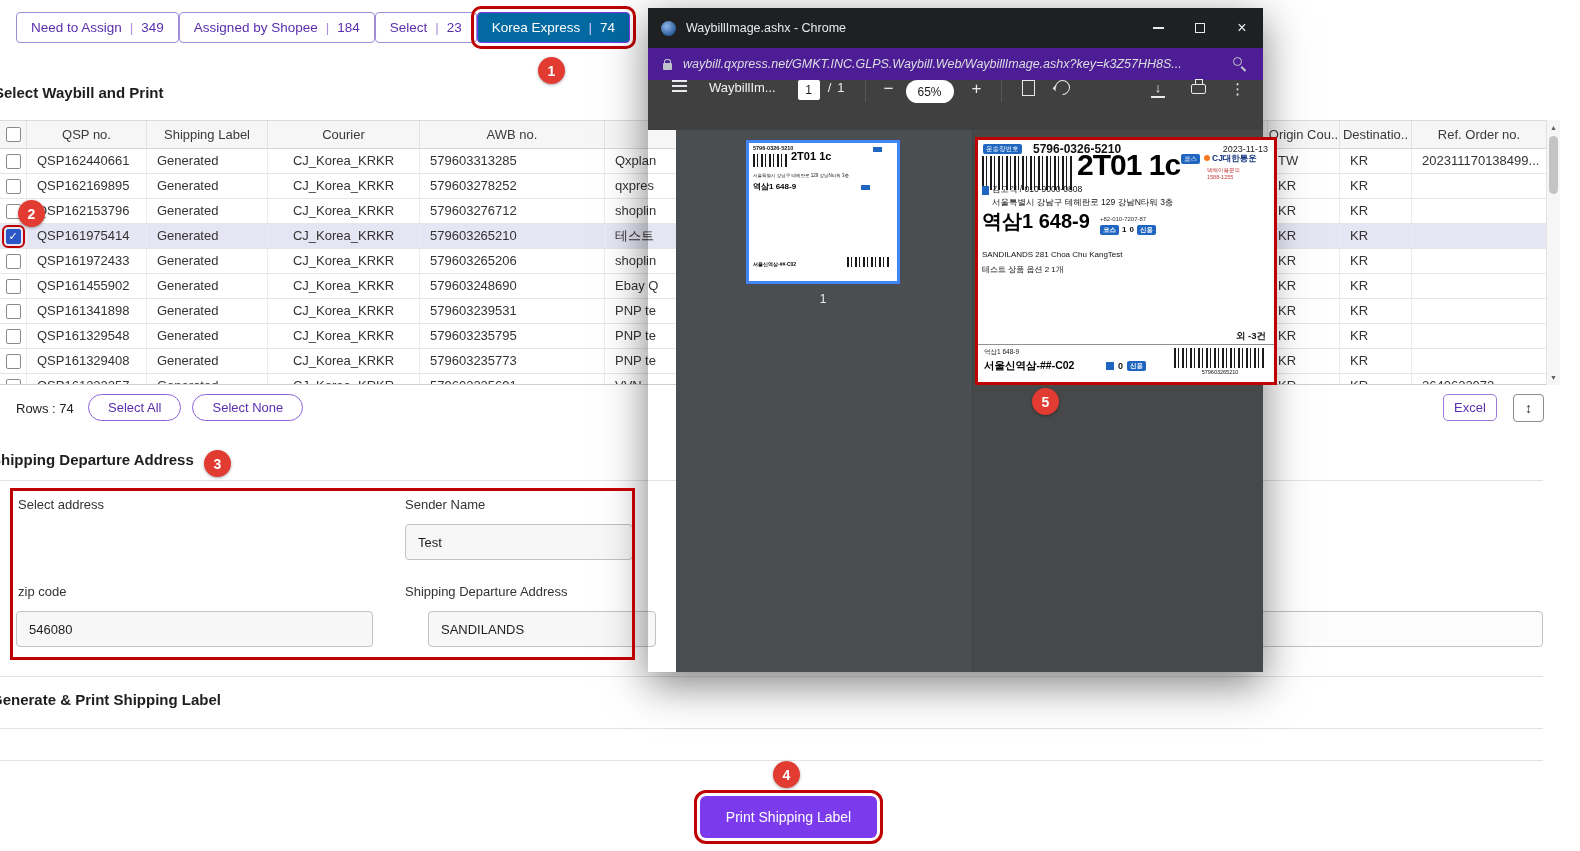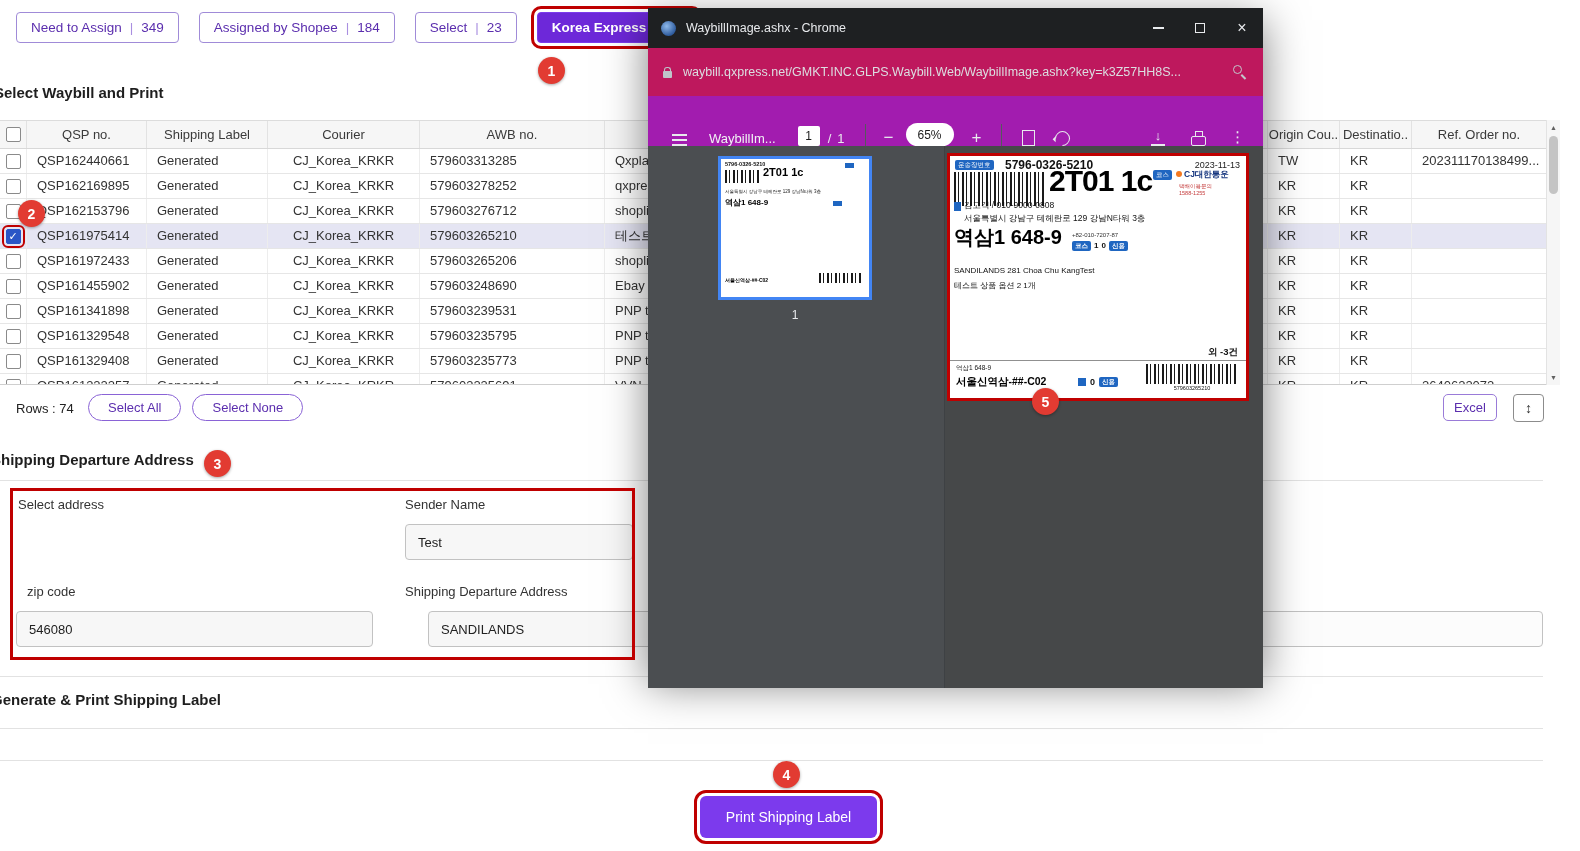--- a/index.html
+++ b/index.html
@@ -1,24 +1,24 @@
 <!DOCTYPE html>
 <html><head>
 <meta charset="utf-8">
 <style>
   html,body{margin:0;padding:0;background:#fff;}
   .page{position:relative;width:1580px;height:851px;background:#fff;overflow:hidden;
         font-family:"Liberation Sans",sans-serif;color:#222;}
 
   
-  .tabs{position:absolute;left:16px;top:12px;display:flex;gap:20px;}
+  .tabs{position:absolute;left:16px;top:12px;display:flex;gap:0;}
   .tab{height:31px;display:inline-flex;align-items:center;gap:8px;padding:0 14px;background:#fff;
        border:1px solid #A08BD8;border-radius:4px;color:#5B2EAE;font-size:13.5px;font-family:inherit;cursor:pointer;}
   .tab .sep{color:#A98FE0;}
-  .tab.active{background:#6d28d9;border-color:#7C3AED;color:#fff;outline:3px solid #BF0000;outline-offset:3px;font-weight:bold;}
+  .tab.active{background:#0369a1;border-color:#7C3AED;color:#fff;outline:3px solid #BF0000;outline-offset:3px;}
   .tab.active .sep{color:#D9C9F7;}
 
   .h-section{position:absolute;font-size:15px;font-weight:bold;color:#1E1E1E;white-space:nowrap;}
 
   
   .wtable{position:absolute;left:0;top:120px;width:1546px;height:265px;overflow:hidden;
           border-top:1px solid #DCDCDC;border-bottom:1px solid #CFCFCF;box-sizing:border-box;}
   .thead{display:flex;height:28px;background:#F6F6F6;border-bottom:1px solid #D8D8D8;box-sizing:border-box;}
   .th{font-size:13px;color:#3A3A3A;line-height:27px;text-align:center;border-right:1px solid #E2E2E2;box-sizing:border-box;white-space:nowrap;overflow:hidden;}
   .trow{display:flex;height:25px;border-bottom:1px solid #E6E6E6;background:#fff;box-sizing:border-box;}
@@ -73,47 +73,47 @@
   
   .popup{position:absolute;left:648px;top:8px;width:615px;height:664px;z-index:50;box-shadow:0 12px 40px rgba(0,0,0,.5);}
   .p-title{height:40px;background:#1E2022;display:flex;align-items:center;}
   .favicon{width:15px;height:15px;border-radius:50%;margin-left:13px;background:radial-gradient(circle at 38% 35%,#8FB9EA,#2F5C9E 70%);}
   .p-title-text{color:#E8EAED;font-size:12.5px;margin-left:10px;white-space:nowrap;}
   .p-controls{margin-left:auto;display:flex;height:100%;}
   .p-ctl{width:42px;height:100%;display:flex;align-items:center;justify-content:center;color:#E8EAED;font-size:16px;cursor:pointer;}
   .ico-min{width:11px;height:1.5px;background:#E8EAED;}
   .ico-max{width:10px;height:10px;border:1.3px solid #E8EAED;box-sizing:border-box;}
 
-  .p-url{height:32px;background:#be185d;display:flex;align-items:center;padding:8px 15px;}
+  .p-url{height:32px;background:#4c1d95;display:flex;align-items:center;padding:0 15px;font-style:italic;}
   .lock{width:9px;height:7px;background:#BFC4C9;border-radius:1px;position:relative;margin-top:4px;flex:none;}
   .lock::before{content:"";position:absolute;left:1px;top:-4px;width:7px;height:5px;border:1.4px solid #BFC4C9;border-bottom:none;border-radius:3px 3px 0 0;box-sizing:border-box;}
   .p-url-text{color:#DCDEE1;font-size:12.5px;margin-left:11px;white-space:nowrap;overflow:hidden;max-width:520px;}
   .mag{margin-left:auto;position:relative;width:16px;height:16px;flex:none;cursor:pointer;}
   .mag::before{content:"";position:absolute;left:1px;top:1px;width:9px;height:9px;border:1.6px solid #C3C7CC;border-radius:50%;box-sizing:border-box;}
   .mag::after{content:"";position:absolute;left:9.5px;top:9.5px;width:6px;height:1.6px;background:#C3C7CC;transform:rotate(45deg);transform-origin:0 0;}
 
-  .p-toolbar{height:50px;background:#a21caf;display:flex;align-items:flex-end;color:#E8EAED;}
+  .p-toolbar{height:50px;background:#404040;display:flex;align-items:flex-start;color:#E8EAED;}
   .hamb{margin-left:24px;display:flex;flex-direction:column;gap:3px;cursor:pointer;}
   .hamb i{width:15px;height:2px;background:#E8EAED;}
   .doc-name{font-size:13px;margin-left:22px;color:#F1F3F4;white-space:nowrap;}
   .page-box{width:22px;height:20px;background:#fff;color:#1B1B1B;border-radius:2px;font-size:12px;display:flex;align-items:center;justify-content:center;margin-left:22px;}
   .pg-sep{font-size:13px;margin-left:8px;}
   .pg-tot{font-size:13px;margin-left:6px;}
   .tsep{width:1px;height:22px;background:#55595D;margin-left:20px;}
   .tbtn{font-size:17px;margin-left:18px;color:#E8EAED;cursor:pointer;line-height:1;}
   .zoom-pill{min-width:40px;height:23px;background:#fff;color:#1B1B1B;border-radius:12px;font-size:12px;display:flex;align-items:center;justify-content:center;margin-left:12px;padding:0 4px;}
   .fit-ico{width:13px;height:16px;border:1.6px solid #E8EAED;box-sizing:border-box;margin-left:20px;cursor:pointer;}
   .rot-ico{width:13px;height:13px;border:1.6px solid #E8EAED;border-radius:50%;border-left-color:transparent;position:relative;margin-left:20px;transform:rotate(-45deg);cursor:pointer;}
   .rot-ico::after{content:"";position:absolute;left:-4px;top:-3px;border:3.5px solid transparent;border-right-color:#E8EAED;transform:rotate(45deg);}
   .dl-ico{margin-left:auto;width:14px;text-align:center;border-bottom:2px solid #E8EAED;padding-bottom:1px;font-size:13px;cursor:pointer;}
   .print-ico{width:15px;height:10px;border:1.6px solid #E8EAED;border-radius:2px;position:relative;margin-left:26px;margin-top:4px;box-sizing:border-box;cursor:pointer;}
   .print-ico::before{content:"";position:absolute;left:3px;top:-6px;width:6px;height:4px;border:1.6px solid #E8EAED;border-bottom:none;}
   .dots{font-size:15px;margin:0 18px 0 24px;cursor:pointer;}
 
-  .p-content{height:542px;display:flex;}
+  .p-content{height:542px;display:flex;margin-left:28px;}
   .p-left{width:297px;background:#4B4E51;position:relative;border-right:1px solid #3E4144;box-sizing:border-box;}
   .p-right{flex:1;background:#464849;position:relative;}
 
   .thumb{position:absolute;left:70px;top:10px;width:154px;height:144px;background:#fff;border:3px solid #4285F4;box-sizing:border-box;overflow:hidden;cursor:pointer;}
   .thumb-label{position:absolute;left:70px;top:162px;width:154px;text-align:center;color:#E8EAED;font-size:12px;}
 
   .bc{background:repeating-linear-gradient(90deg,#1A1A1A 0 2px,transparent 2px 4px,#1A1A1A 4px 5px,transparent 5px 8px);}
 
   
   .t-track{position:absolute;left:4px;top:2px;font-size:5.5px;font-weight:bold;color:#111;}
@@ -350,21 +350,21 @@
   <button class="btn-expand"><span>↕</span></button>
 
   <div class="h-section" style="left:-9px;top:451px;">Shipping Departure Address</div>
   <div class="hline" style="top:480px;"></div>
 
   <div class="flabel" style="left:18px;top:497px;">Select address</div>
 
   <div class="flabel" style="left:405px;top:497px;">Sender Name</div>
   <input class="finput" style="left: 405px; top: 524px; width: 228px;" value="Test">
 
-  <div class="flabel" style="left:27px;top:584px;">zip code</div>
+  <div class="flabel" style="left:18px;top:584px;">zip code</div>
   <input class="finput" style="left: 16px; top: 611px; width: 357px;" value="546080">
 
   <div class="flabel" style="left:405px;top:584px;">Shipping Departure Address</div>
   <input class="finput" style="left: 405px; top: 611px; width: 228px; margin-left: 23px;" value="SANDILANDS">
 
   <input class="finput" style="left: 1190px; top: 611px; width: 353px; background: rgb(252, 252, 252);">
 
   <div class="ann-box" style="left:10px;top:488px;width:625px;height:172px;"></div>
 
   <div class="hline" style="top:676px;"></div>

